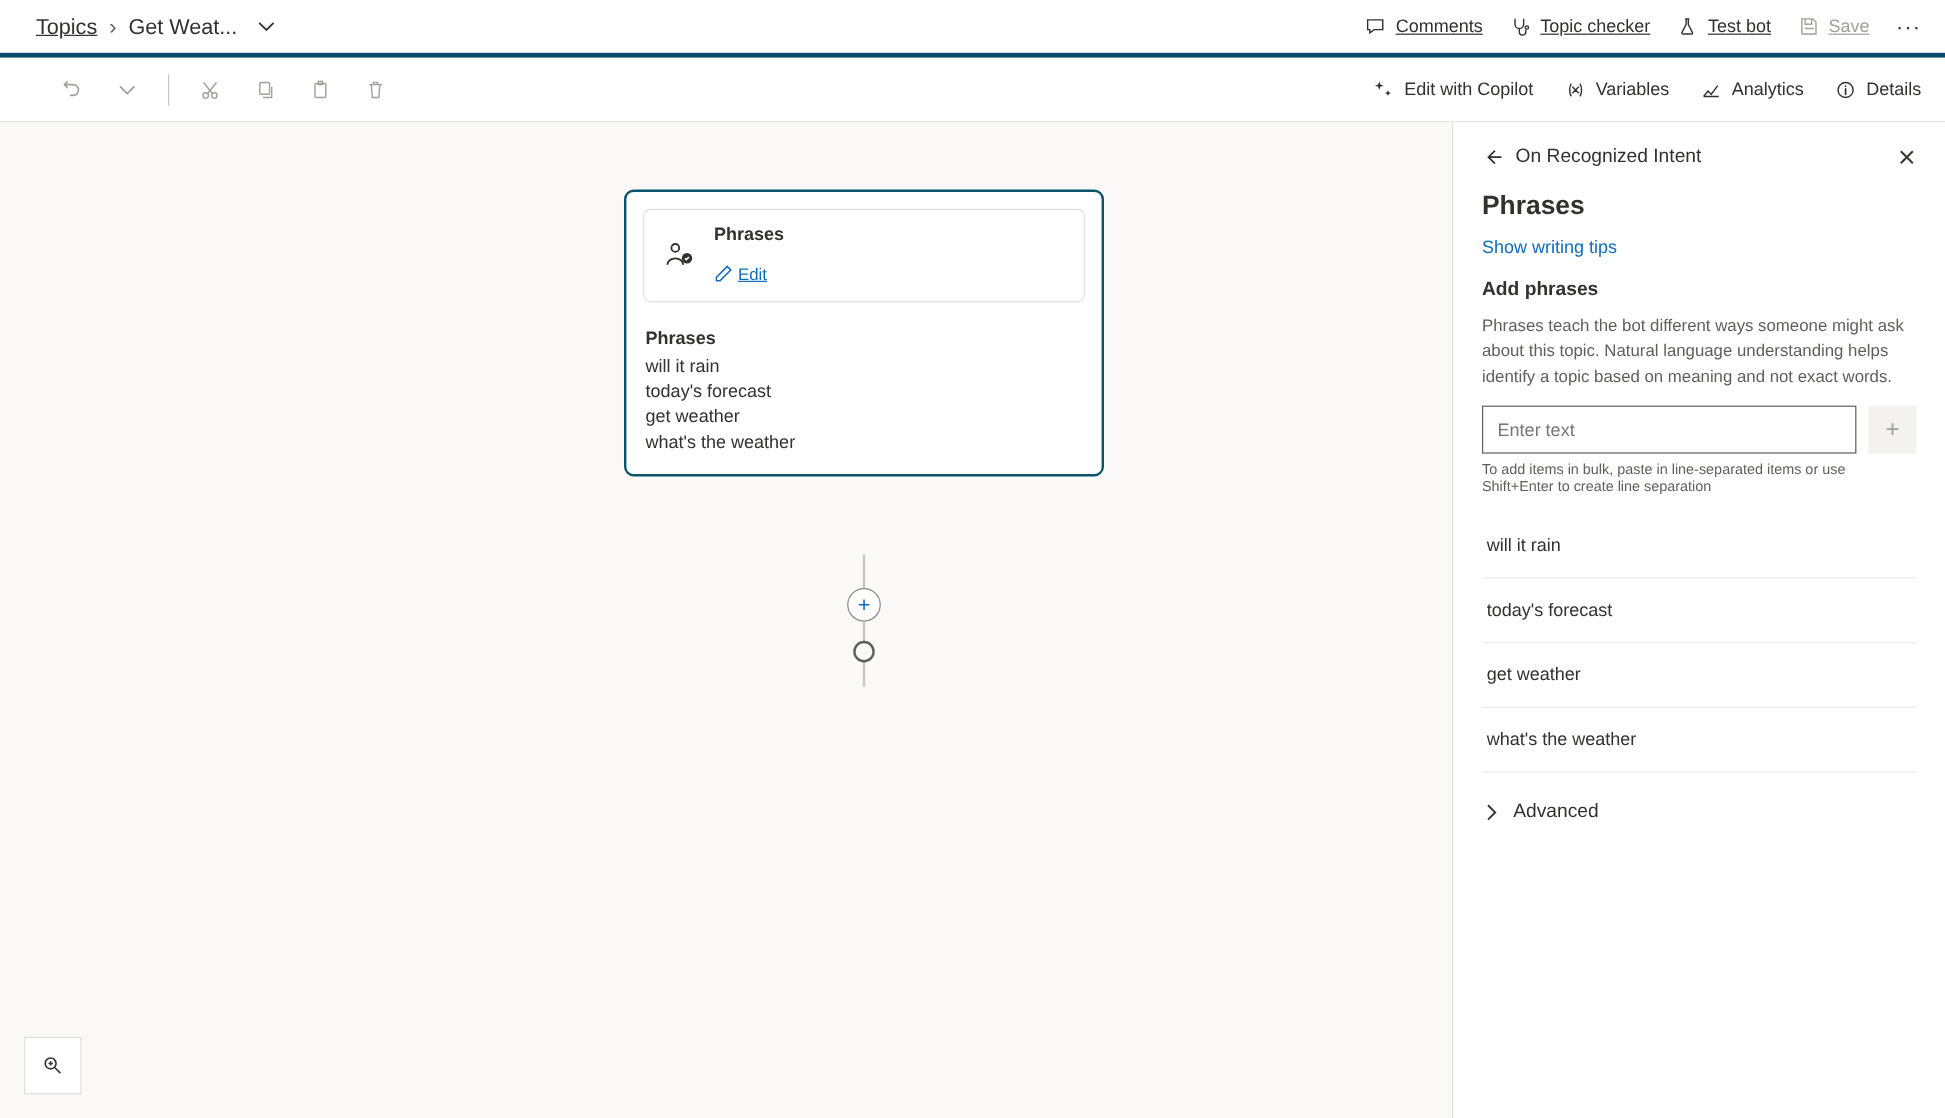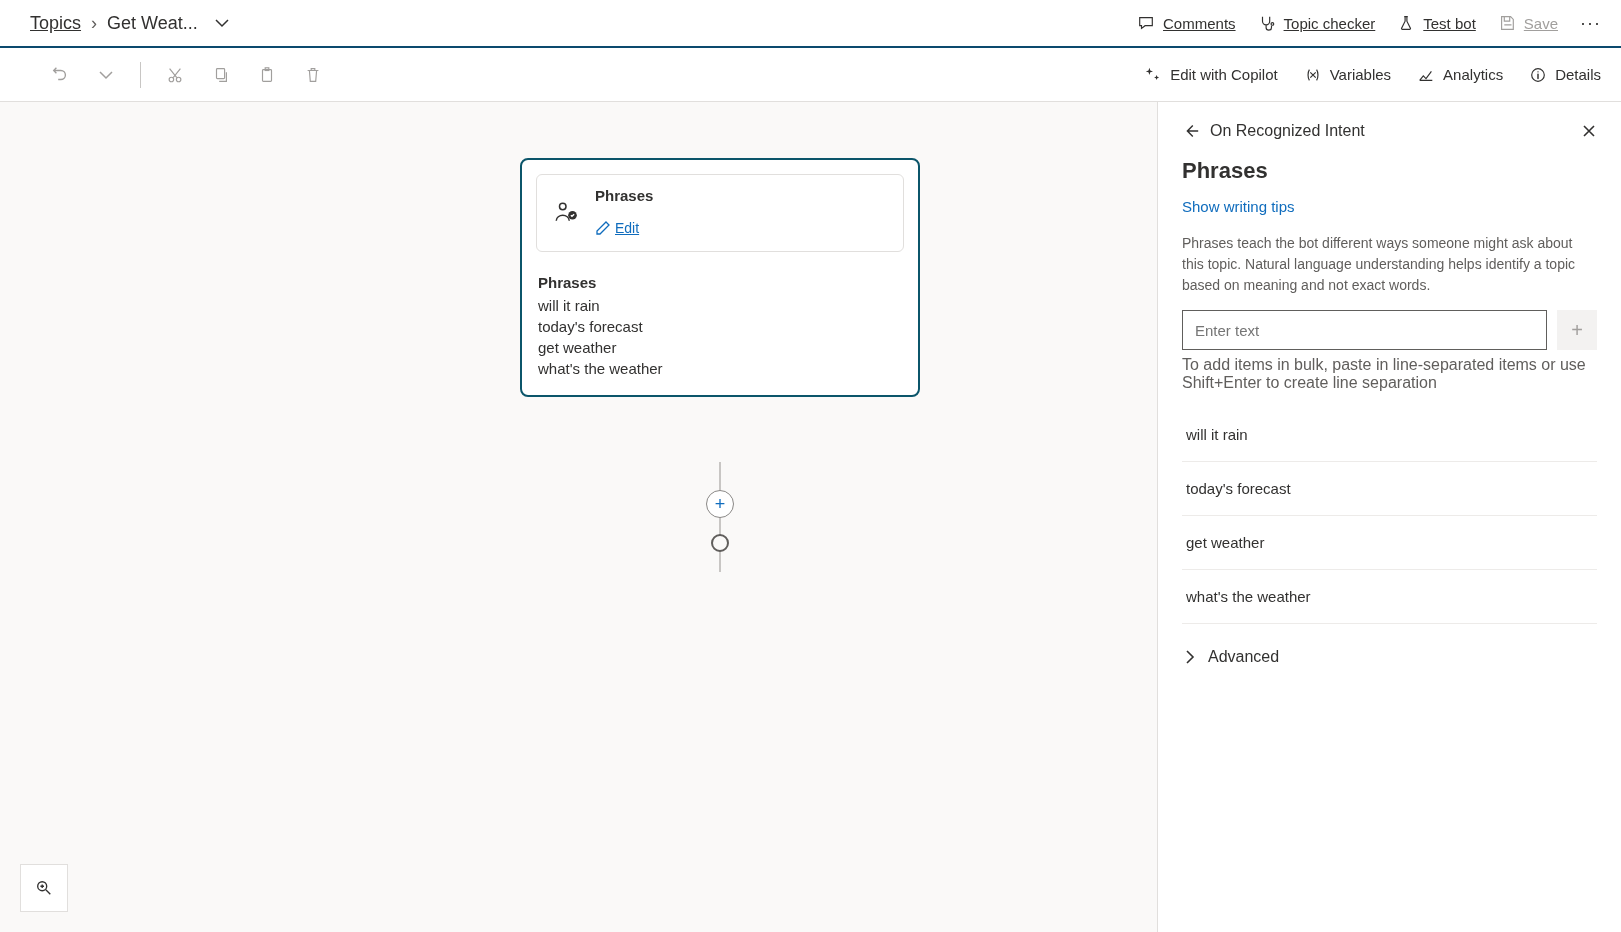--- a/index.html
+++ b/index.html
@@ -13,21 +13,21 @@
     overflow: hidden;
   }
 
   
   .header {
     height: 48px;
     display: flex;
     align-items: center;
     justify-content: space-between;
     padding: 0 20px 0 30px;
-    border-bottom: 2px solid #0c4a6e;
+    border-bottom: 4px solid #0c4a6e;
   }
   .breadcrumb {
     display: flex;
     align-items: center;
     gap: 10px;
     font-size: 18px;
   }
   .breadcrumb .root { text-decoration: underline; cursor: pointer; }
   .breadcrumb .caret { font-size: 18px; color: #605e5c; }
   .breadcrumb .chev-wrap {
@@ -95,21 +95,21 @@
     position: relative;
     display:flex;
     height: calc(100% - 48px - 54px);
   }
   .canvas {
     flex:1;
     background:#faf9f8;
     position:relative;
   }
   .side-panel {
-    width: 464px;
+    width: 411px;
     border-left:1px solid #e1dfdd;
     background:#fff;
     padding: 20px 24px;
     overflow:auto;
   }
 
   
   .node {
     position:absolute;
     left:520px; top:56px;
@@ -230,21 +230,21 @@
     outline:none;
   }
   .input-row .add-btn {
     width:40px;height:40px;
     background:#f3f2f1;
     color:#a19f9d;
     display:flex;align-items:center;justify-content:center;
     font-size:20px;
     cursor:default;
   }
-  .hint { font-size:16px; color:#605e5c; margin-bottom:16px;}
+  .hint { font-size:12px; color:#605e5c; margin-bottom:16px;}
 
   .panel-phrase-list .row {
     padding:18px 4px;
     border-bottom:1px solid #edebe9;
     font-size:15px;
     cursor:pointer;
   }
 
   .advanced {
     display:flex;align-items:center;gap:10px;
@@ -433,20 +433,21 @@
       <span class="close">
         <svg class="icn16" viewBox="0 0 16 16">
             <path d="M3 3l10 10M13 3L3 13" stroke="#323130" stroke-width="1.6"></path>
           </svg>
       </span>
     </div>
 
     <h2>Phrases</h2>
     <span class="tips-link">Show writing tips</span>
 
+    <h3>Add phrases</h3>
     <p class="subdesc">Phrases teach the bot different ways someone might ask about this topic. Natural language understanding helps identify a topic based on meaning and not exact words.</p>
 
     <div class="input-row">
       <input type="text" placeholder="Enter text" style="">
       <div class="add-btn">+</div>
     </div>
     <div class="hint">To add items in bulk, paste in line-separated items or use Shift+Enter to create line separation</div>
 
     <div class="panel-phrase-list">
       <div class="row">will it rain</div>

